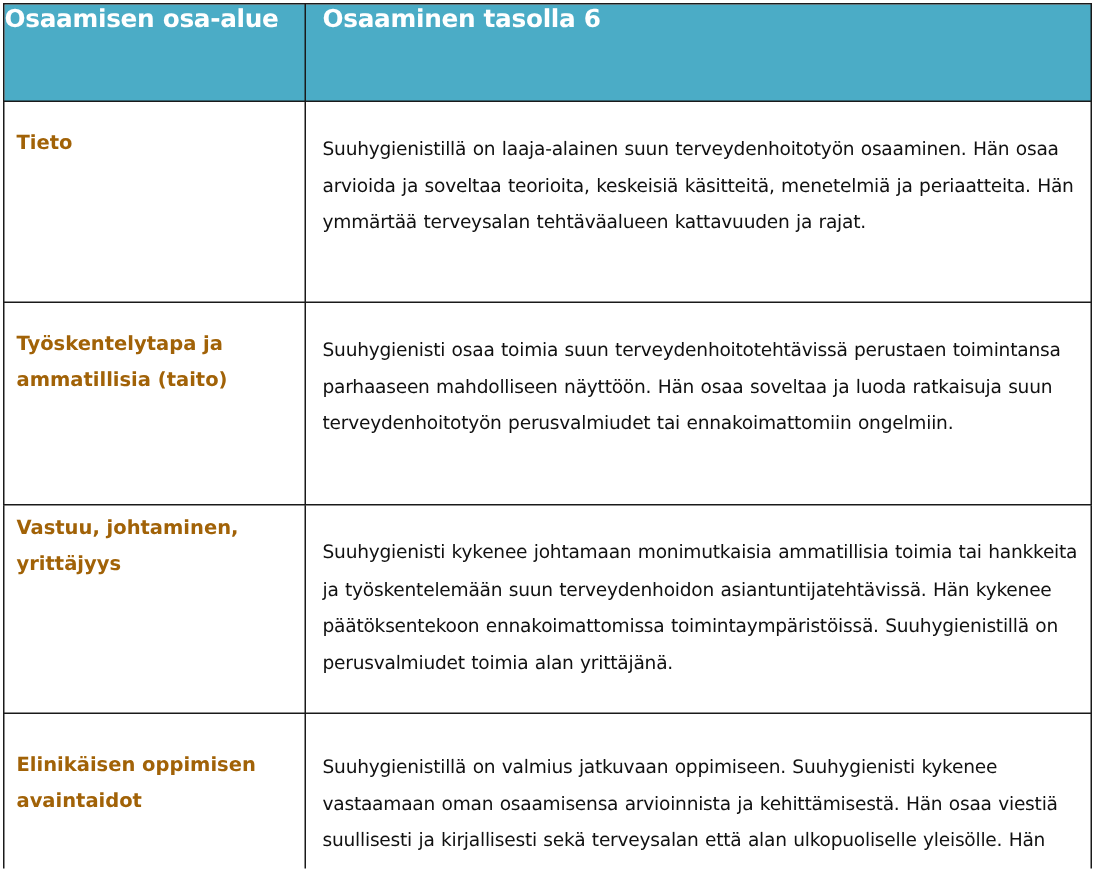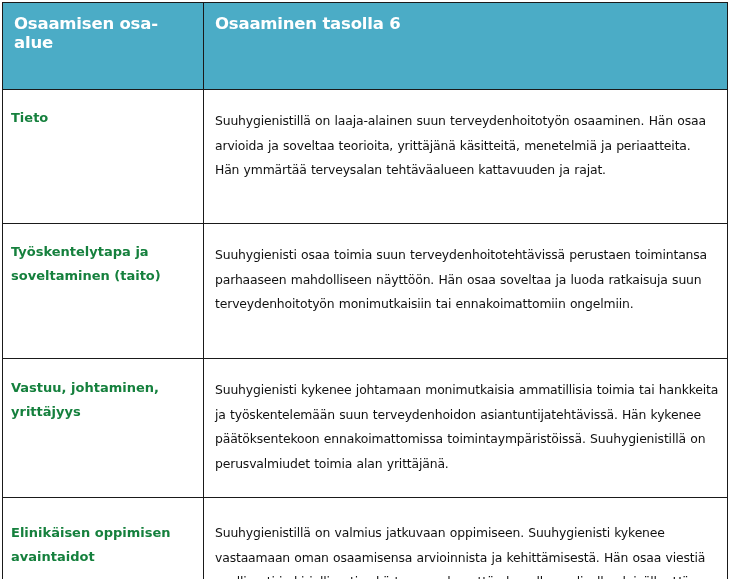--- a/index.html
+++ b/index.html
@@ -19,55 +19,55 @@
       left: 2px;
       top: 2px;
       width: 725px;
       border-collapse: collapse;
       table-layout: fixed;
     }
     table.comp td, table.comp th {
       border: 1.5px solid #1a1a1a;
       vertical-align: top;
       text-align: left;
-      padding: 11px;
+      padding: 0;
     }
     col.c1 { width: 201px; }
     col.c2 { width: 524px; }
     thead th {
       background: #4BACC6;
       color: #ffffff;
       height: 64px;
       vertical-align: middle;
       font-weight: bold;
       font-size: 16.5px;
       letter-spacing: -0.2px;
       padding-left: 8px;
     }
     thead th.h2 { padding-left: 11px; }
     tbody td.label {
       font-weight: bold;
       font-size: 13px;
-      color: #15803d;
+      color: #a16207;
       line-height: 24px;
       padding: 16px 8px 0 8px;
     }
     tbody td.desc {
       font-size: 12.4px;
       color: #111;
       line-height: 24.5px;
       padding: 19px 8px 0 11px;
       letter-spacing: -0.15px;
       word-spacing: 0.5px;
     }
     tr.r1 td { height: 114px; }
     tr.r2 td { height: 115px; }
     tr.r3 td { height: 119px; }
     tr.r4 td { height: 154px; }
-    tr.r3 td.label { padding-top: 17px; border-radius: 31px; }
+    tr.r3 td.label { padding-top: 4px; border-radius: 31px; }
     tr.r3 td.desc { }
     tr.r4 td.label { padding-top: 23px; }
     tr.r4 td.desc { padding-top: 23px; }
   </style>
 </head>
 <body>
 
 <table class="comp">
   <colgroup>
     <col class="c1">
@@ -75,25 +75,25 @@
   </colgroup>
   <thead>
     <tr>
       <th class="h1" style="background: rgb(75, 172, 198);">Osaamisen osa-alue</th>
       <th class="h2" style="background: rgb(75, 172, 198); margin-top: 32px;">Osaaminen tasolla 6</th>
     </tr>
   </thead>
   <tbody>
     <tr class="r1">
       <td class="label">Tieto</td>
-      <td class="desc">Suuhygienistillä on laaja-alainen suun terveydenhoitotyön osaaminen. Hän osaa arvioida ja soveltaa teorioita, yrittäjänä käsitteitä, menetelmiä ja periaatteita. Hän ymmärtää terveysalan tehtäväalueen kattavuuden ja rajat.</td>
+      <td class="desc">Suuhygienistillä on laaja-alainen suun terveydenhoitotyön osaaminen. Hän osaa arvioida ja soveltaa teorioita, keskeisiä käsitteitä, menetelmiä ja periaatteita. Hän ymmärtää terveysalan tehtäväalueen kattavuuden ja rajat.</td>
     </tr>
     <tr class="r2">
-      <td class="label">Työskentelytapa ja soveltaminen (taito)</td>
-      <td class="desc">Suuhygienisti osaa toimia suun terveydenhoitotehtävissä perustaen toimintansa parhaaseen mahdolliseen näyttöön. Hän osaa soveltaa ja luoda ratkaisuja suun terveydenhoitotyön monimutkaisiin tai ennakoimattomiin ongelmiin.</td>
+      <td class="label">Työskentelytapa ja ammatillisia (taito)</td>
+      <td class="desc">Suuhygienisti osaa toimia suun terveydenhoitotehtävissä perustaen toimintansa parhaaseen mahdolliseen näyttöön. Hän osaa soveltaa ja luoda ratkaisuja suun terveydenhoitotyön perusvalmiudet tai ennakoimattomiin ongelmiin.</td>
     </tr>
     <tr class="r3">
       <td class="label">Vastuu, johtaminen, yrittäjyys</td>
       <td class="desc">Suuhygienisti kykenee johtamaan monimutkaisia ammatillisia toimia tai hankkeita ja työskentelemään suun terveydenhoidon asiantuntijatehtävissä. Hän kykenee päätöksentekoon ennakoimattomissa toimintaympäristöissä. Suuhygienistillä on perusvalmiudet toimia alan yrittäjänä.</td>
     </tr>
     <tr class="r4">
       <td class="label">Elinikäisen oppimisen avaintaidot</td>
       <td class="desc">Suuhygienistillä on valmius jatkuvaan oppimiseen. Suuhygienisti kykenee vastaamaan oman osaamisensa arvioinnista ja kehittämisestä. Hän osaa viestiä suullisesti ja kirjallisesti sekä terveysalan että alan ulkopuoliselle yleisölle. Hän kykenee itsenäiseen kansainväliseen viestintään ja vuorovaikutukseen ruotsin ja englannin kielellä.</td>
     </tr>
   </tbody>

